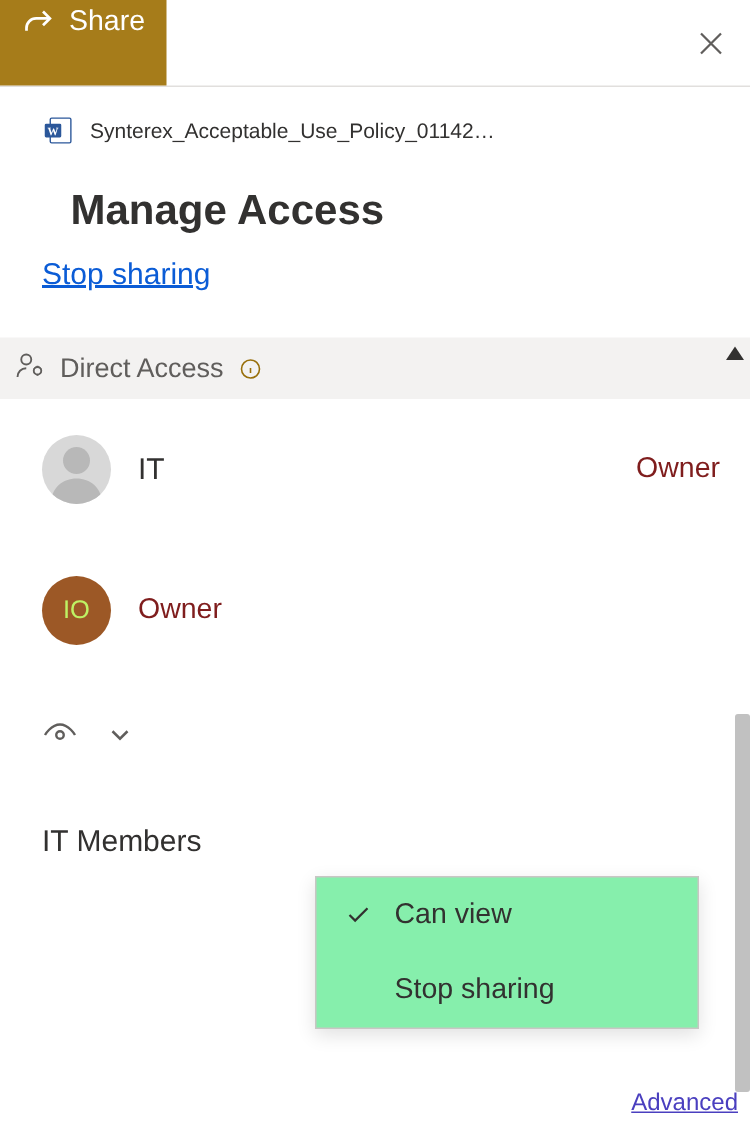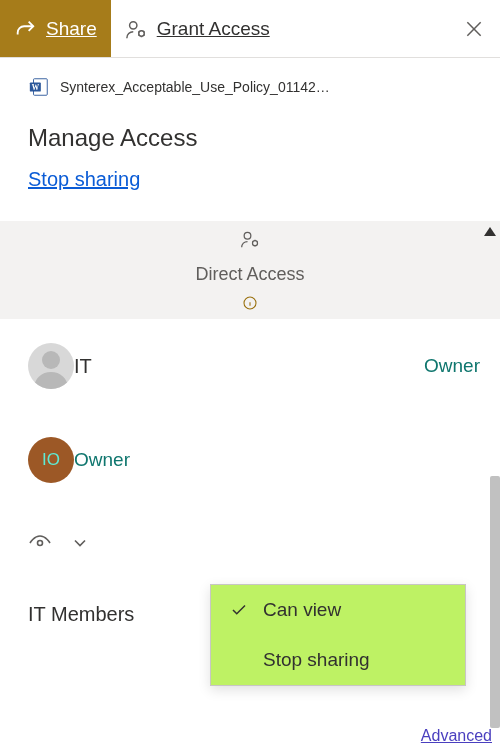--- a/index.html
+++ b/index.html
@@ -14,27 +14,25 @@
   }
   .tabs {
     display: flex;
     align-items: center;
     height: 58px;
     border-bottom: 1px solid #e1dfdd;
     position: relative;
   }
   .tab {
     display: flex;
-    align-items: center;
     gap: 10px;
-    padding: 16px 14px;
+    padding: 4px 14px;
     height: 100%;
     font-size: 19px;
     cursor: pointer;
-    text-decoration: underline;
   }
   .tab.active {
     background: #a67c1a;
     color: #fff;
   }
   .tab .icon { width: 22px; height: 22px; display:flex; align-items:center; justify-content:center; }
   .close-btn {
     position: absolute;
     right: 14px;
     top: 50%;
@@ -50,86 +48,87 @@
     padding: 18px 28px 6px 28px;
   }
   .file-row .doc-icon { width:22px; height:22px; flex-shrink:0; }
   .file-name {
     font-size: 14px;
     white-space: nowrap;
     overflow: hidden;
     text-overflow: ellipsis;
   }
   .heading {
-    font-size: 24px;
-    font-weight: 400;
+    font-size: 28px;
+    font-weight: 700;
     padding: 20px 28px 10px 28px;
     color: #323130;
+    margin-left: 19px;
   }
   .stop-link {
     display: inline-block;
     margin: 6px 28px 30px 28px;
     font-size: 20px;
     color: #0b5cd6;
     text-decoration: underline;
     cursor: pointer;
   }
   .section-header {
     display: flex;
     align-items: center;
     gap: 10px;
     padding: 8px 10px;
     background: #f3f2f1;
     font-size: 18px;
     color: #605e5c;
     position: relative;
-    flex-direction: column;
   }
   .section-header .expand-mark {
     position: absolute;
     right: 4px;
     top: 6px;
     width: 0; height: 0;
     border-left: 6px solid transparent;
     border-right: 6px solid transparent;
     border-bottom: 9px solid #323130;
   }
   .info-icon { width:16px;height:16px;display:inline-flex;align-items:center;justify-content:center; color:#986f0b;}
   .list {
     padding: 0 0 0 0;
   }
   .row {
     display: flex;
     align-items: center;
     padding: 24px 20px 24px 28px;
+    gap: 18px;
   }
   .avatar {
     width: 46px; height: 46px; border-radius: 50%;
     display: flex; align-items: center; justify-content: center;
-    font-size: 17px; color: #5eead4; font-weight: 500;
+    font-size: 17px; color: #bef264; font-weight: 500;
     flex-shrink: 0;
   }
   .avatar.person {
     background: #d8d8d8;
     position: relative;
     overflow: hidden;
   }
   .avatar.person svg { width: 46px; height: 46px; }
   .avatar.brown { background: #9c5826; }
   .avatar.blue { background: #0b5cd6; }
   .entity-name { font-size: 20px; flex: 1; }
-  .role { font-size: 19px; color: #0f766e; text-align: right; }
+  .role { font-size: 19px; color: #7f1d1d; text-align: right; }
   .perm-controls { display:flex; align-items:center; gap:18px; }
   .eye-icon, .chevron { display:flex; align-items:center; justify-content:center; cursor:pointer; color:#605e5c;}
   .dropdown {
     position: absolute;
     left: 210px;
     top: 584px;
     width: 256px;
-    background: #bef264;
+    background: #86efac;
     border: 1px solid #c8c6c4;
     box-shadow: 0 4px 12px rgba(0,0,0,0.12);
     z-index: 10;
   }
   .dropdown-item {
     display: flex;
     align-items: center;
     gap: 14px;
     padding: 14px 18px;
     font-size: 19px;
@@ -163,31 +162,20 @@
 <div class="tabs">
   <div class="tab active">
     <span class="icon">
       <svg viewBox="0 0 24 24" width="22" height="22" fill="none" stroke="#fff" stroke-width="2">
         <path d="M16 4l5 5-5 5"></path>
           <path d="M21 9H11a7 7 0 00-7 7v2"></path>
       </svg>
     </span>
     <span>Share</span>
   </div>
-  <div class="tab">
-    <span class="icon">
-      <svg viewBox="0 0 24 24" width="22" height="22" fill="none" stroke="#605e5c" stroke-width="1.6">
-        <circle cx="9" cy="8" r="4"></circle>
-          <path d="M2 22c0-4 3-7 7-7"></path>
-        <circle cx="18" cy="17" r="3"></circle>
-          <path d="M18 13v1M18 20v1M14.5 15l.9.5M20.6 18.5l.9.5M14.5 19l.9-.5M20.6 15.5l.9-.5"></path>
-      </svg>
-    </span>
-    <span>Grant Access</span>
-  </div>
   <div class="close-btn">
     <svg viewBox="0 0 24 24" width="20" height="20" stroke="#605e5c" stroke-width="1.8">
       <path d="M4 4l16 16M20 4L4 20"></path>
     </svg>
   </div>
 </div>
 
 <div class="file-row">
   <span class="doc-icon">
     <svg viewBox="0 0 24 24" width="22" height="22">

